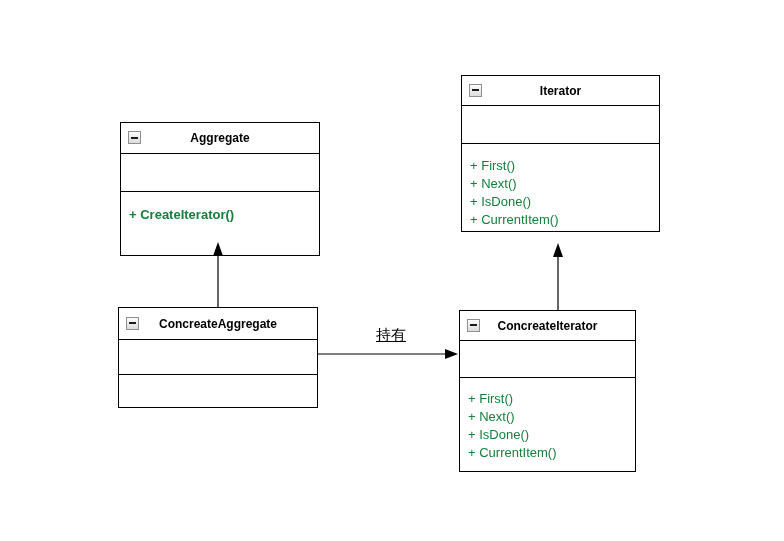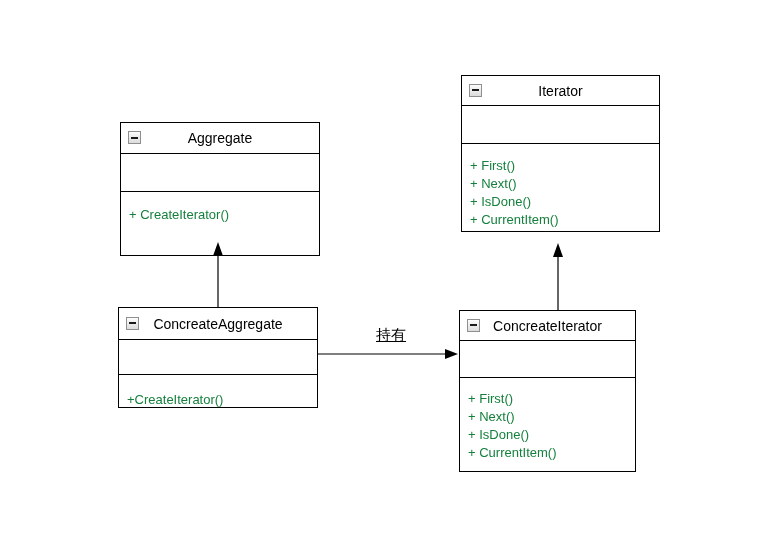--- a/index.html
+++ b/index.html
@@ -23,22 +23,22 @@
   }
   .uml-header {
     position: relative;
     box-sizing: border-box;
     border-bottom: 1px solid #000000;
     display: flex;
     align-items: center;
     justify-content: center;
   }
   .uml-title {
-    font-size: 14px;
-    font-weight: normal;
+    font-size: 12px;
+    font-weight: bold;
     color: #000000;
     white-space: nowrap;
   }
   .collapse-btn {
     position: absolute;
     left: 7px;
     top: 50%;
     margin-top: -7px;
     width: 13px;
     height: 13px;
@@ -94,21 +94,21 @@
 <div class="canvas">
 
   <div class="uml-class" style="left:120px; top:122px; width:200px; height:134px;">
     <div class="uml-header" style="height:31px;">
       <span class="collapse-btn">
           <span class="minus"></span>
         </span>
       <span class="uml-title">Aggregate</span>
     </div>
     <div class="uml-attrs" style="height:38px;"></div>
-    <div class="uml-methods" style="padding-top:14px;">
+    <div class="uml-methods" style="padding-top:14px;font-weight:bold;">
       <div class="method">+ CreateIterator()</div>
     </div>
   </div>
 
   <div class="uml-class" style="left:461px; top:75px; width:199px; height:157px;">
     <div class="uml-header" style="height:30px;">
       <span class="collapse-btn">
           <span class="minus"></span>
         </span>
       <span class="uml-title">Iterator</span>
@@ -123,23 +123,20 @@
   </div>
 
   <div class="uml-class" style="left:118px; top:307px; width:200px; height:101px;">
     <div class="uml-header" style="height:32px;">
       <span class="collapse-btn">
           <span class="minus"></span>
         </span>
       <span class="uml-title">ConcreateAggregate</span>
     </div>
     <div class="uml-attrs" style="height:35px;"></div>
-    <div class="uml-methods" style="padding-top:16px;">
-      <div class="method">+CreateIterator()</div>
-    </div>
   </div>
 
   <div class="uml-class" style="left:459px; top:310px; width:177px; height:162px;">
     <div class="uml-header" style="height:30px;">
       <span class="collapse-btn">
           <span class="minus"></span>
         </span>
       <span class="uml-title">ConcreateIterator</span>
     </div>
     <div class="uml-attrs" style="height:37px;"></div>

